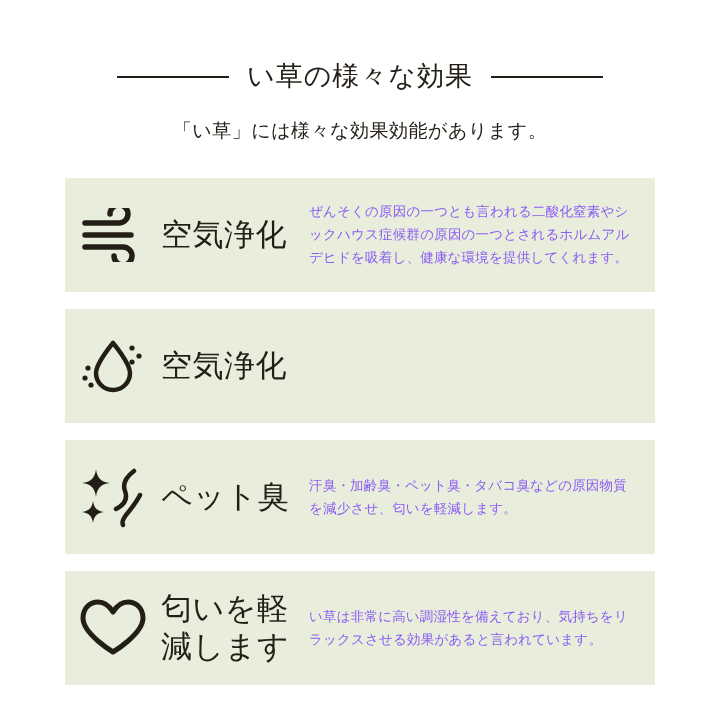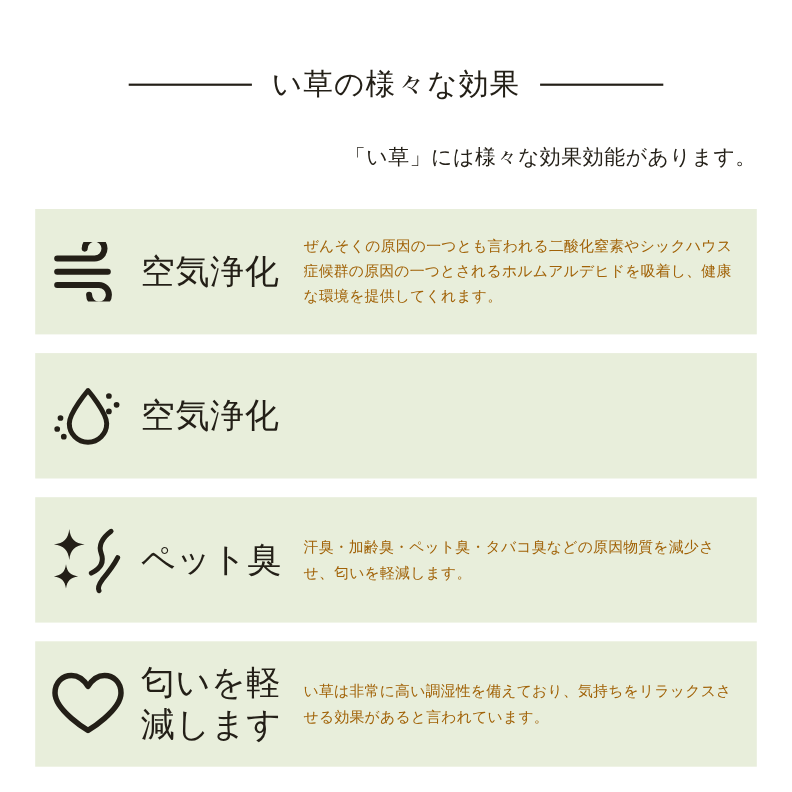--- a/index.html
+++ b/index.html
@@ -13,21 +13,21 @@
     font-family: "Liberation Sans", "DejaVu Sans", sans-serif;
     color: #231f17;
     overflow: hidden;
   }
 
   .page {
     width: 720px;
     height: 720px;
     position: relative;
     box-sizing: border-box;
-    padding: 0 32px;
+    padding: 0 65px;
     border-radius: 26px;
   }
 
   
   .header {
     padding-top: 44px;
     text-align: center;
   }
 
   .title-row {
@@ -47,26 +47,25 @@
   .title-text {
     font-size: 27px;
     letter-spacing: 1px;
     white-space: nowrap;
     color: #231f17;
     font-weight: 400;
     line-height: 1.1;
   }
 
   .subtitle {
-    margin-top: 20px;
+    margin-top: 8px;
     font-size: 19px;
     letter-spacing: 0.5px;
     color: #231f17;
     font-weight: 400;
-    text-align: right;
   }
 
   
   .features {
     margin-top: 34px;
     display: flex;
     flex-direction: column;
     gap: 17px;
   }
 
@@ -100,21 +99,21 @@
     font-weight: 400;
     padding-right: 6px;
     box-sizing: border-box;
   }
 
   .feature-desc {
     flex: 1 1 auto;
     font-size: 13.5px;
     line-height: 1.72;
     letter-spacing: 0.2px;
-    color: #a16207;
+    color: #8b5cf6;
     padding-right: 10px;
     box-sizing: border-box;
   }
 </style>
 </head>
 <body>
 
 <div class="page">
 
   <div class="header">

